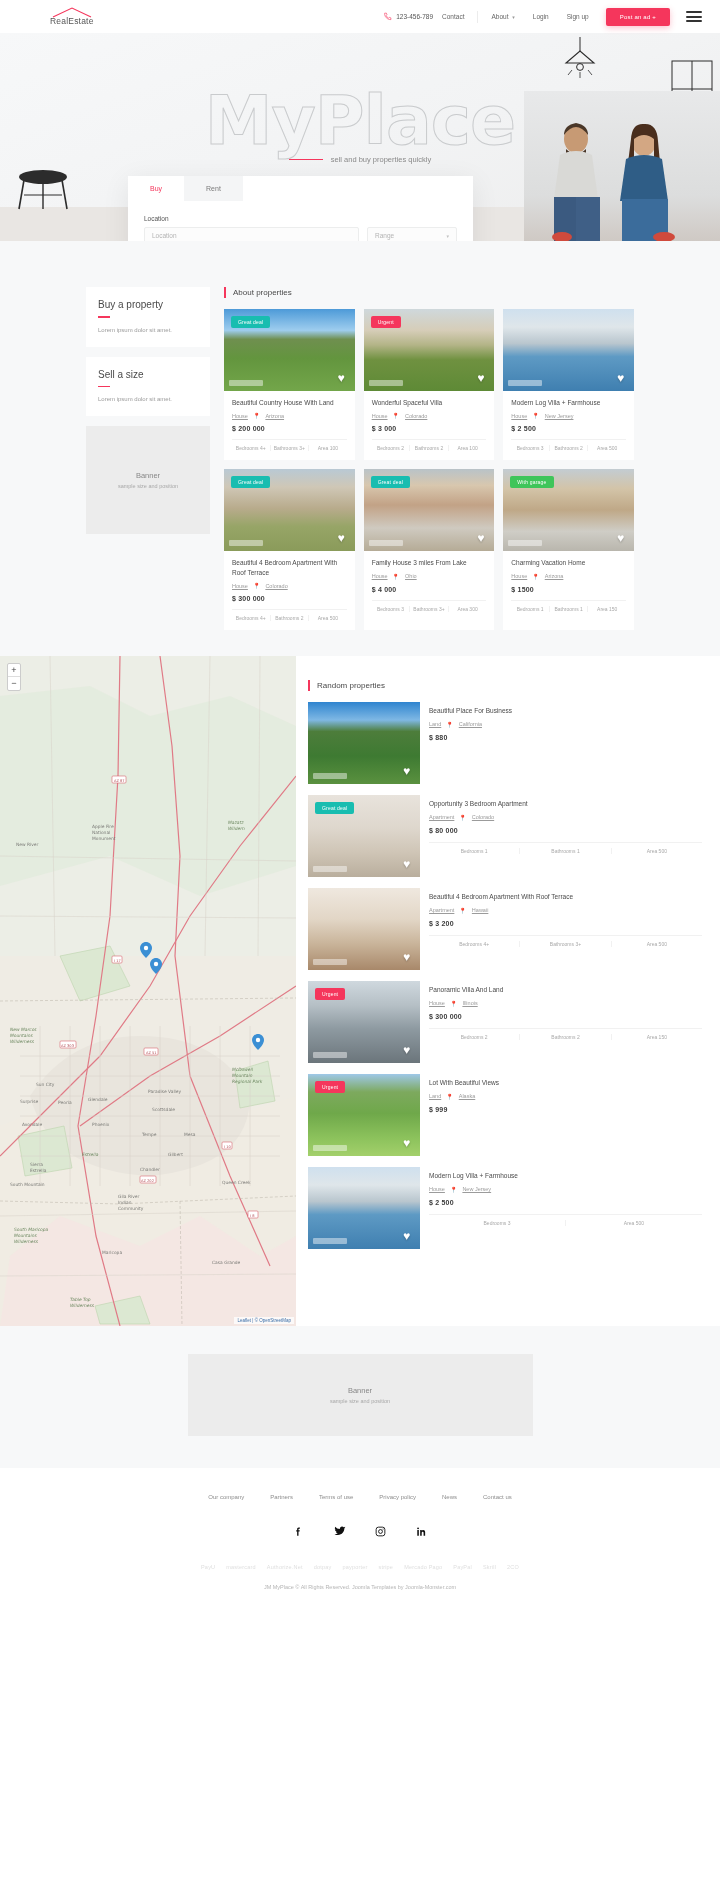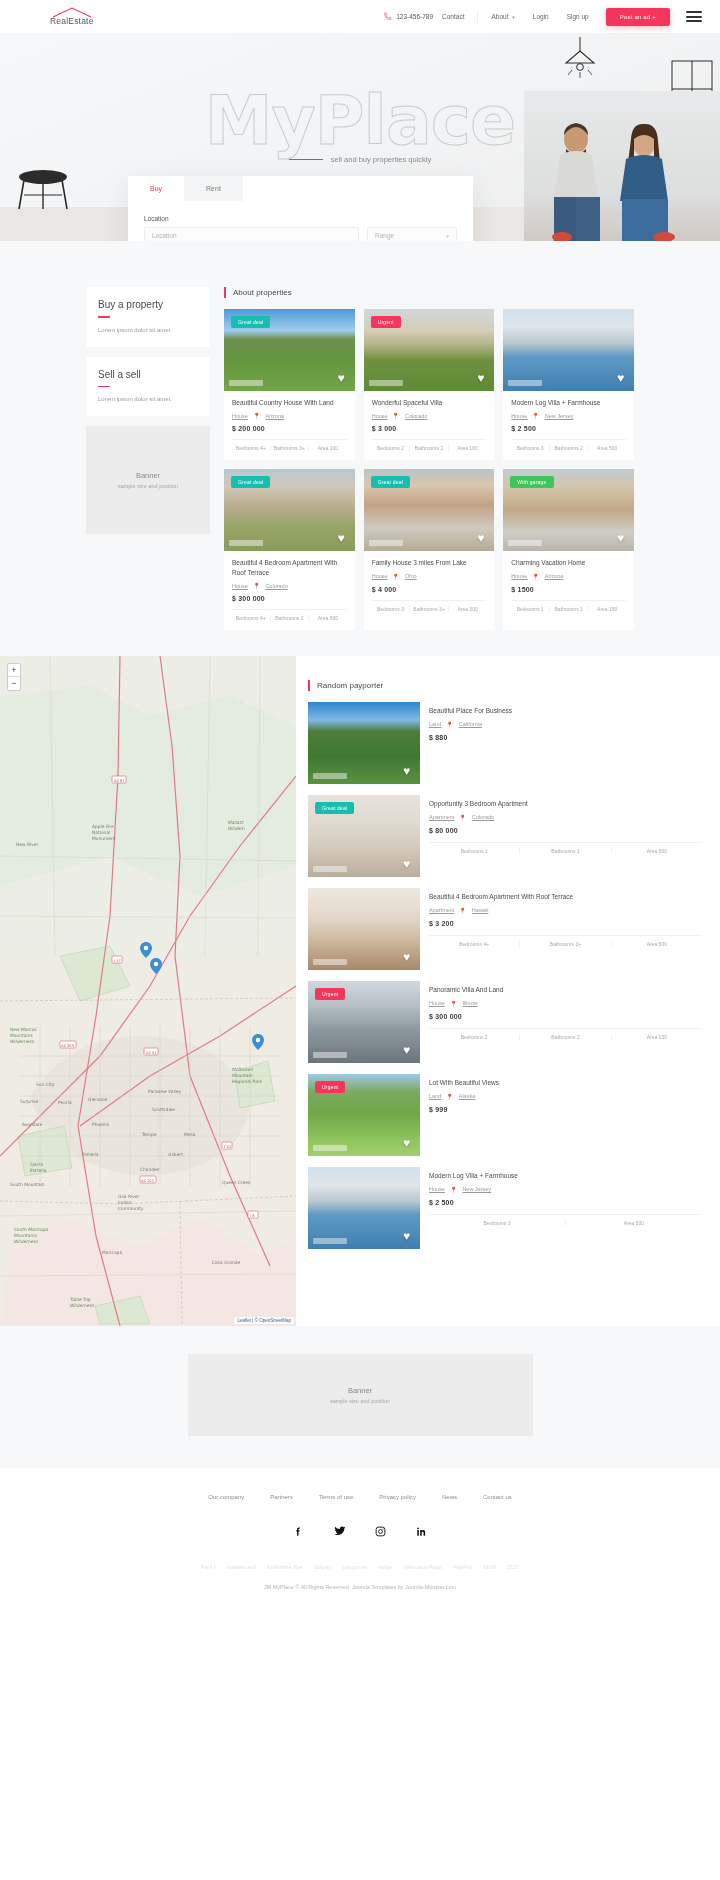--- a/index.html
+++ b/index.html
@@ -277,21 +277,21 @@
   <div class="light-sec">
     <div class="wrap">
 
       <div class="col-left">
         <div class="side-card">
           <h3>Buy a property</h3>
           <div class="dash"></div>
           <p>Lorem ipsum dolor sit amet.</p>
         </div>
         <div class="side-card">
-          <h3>Sell a sell</h3>
+          <h3>Sell a size</h3>
           <div class="dash"></div>
           <p>Lorem ipsum dolor sit amet.</p>
         </div>
         <div class="banner-box">
           <div class="b1">Banner</div>
           <div class="b2">sample size and position</div>
         </div>
       </div>
 
       <div class="col-right">
@@ -568,21 +568,21 @@
         <path d="M6 0 C2.7 0 0 2.7 0 6 C0 10.5 6 16 6 16 C6 16 12 10.5 12 6 C12 2.7 9.3 0 6 0 Z" fill="#3b8fd4"></path>
         <circle cx="6" cy="6" r="2.2" fill="#fff"></circle>
       </svg>
 
       <div class="leaflet-credit">Leaflet | © OpenStreetMap</div>
     </div>
 
     <div class="rand">
       <div class="sec-title">
         <span class="bar"></span>
-        <span>Random payporter</span>
+        <span>Random properties</span>
       </div>
       <div id="random-list">
           <div class="rrow">
             <div class="rimg">
               <div class="ph" style="width: 100%; height: 100%; background: linear-gradient(rgb(46, 132, 207) 0%, rgb(127, 184, 228) 22%, rgb(77, 125, 59) 36%, rgb(62, 122, 50) 66%, rgb(90, 145, 63) 100%);"></div>
               <div class="watermark"></div>
               <div class="heart">♥</div>
             </div>
             <div class="rinfo">
               <div class="rtitle">Beautiful Place For Business</div>

